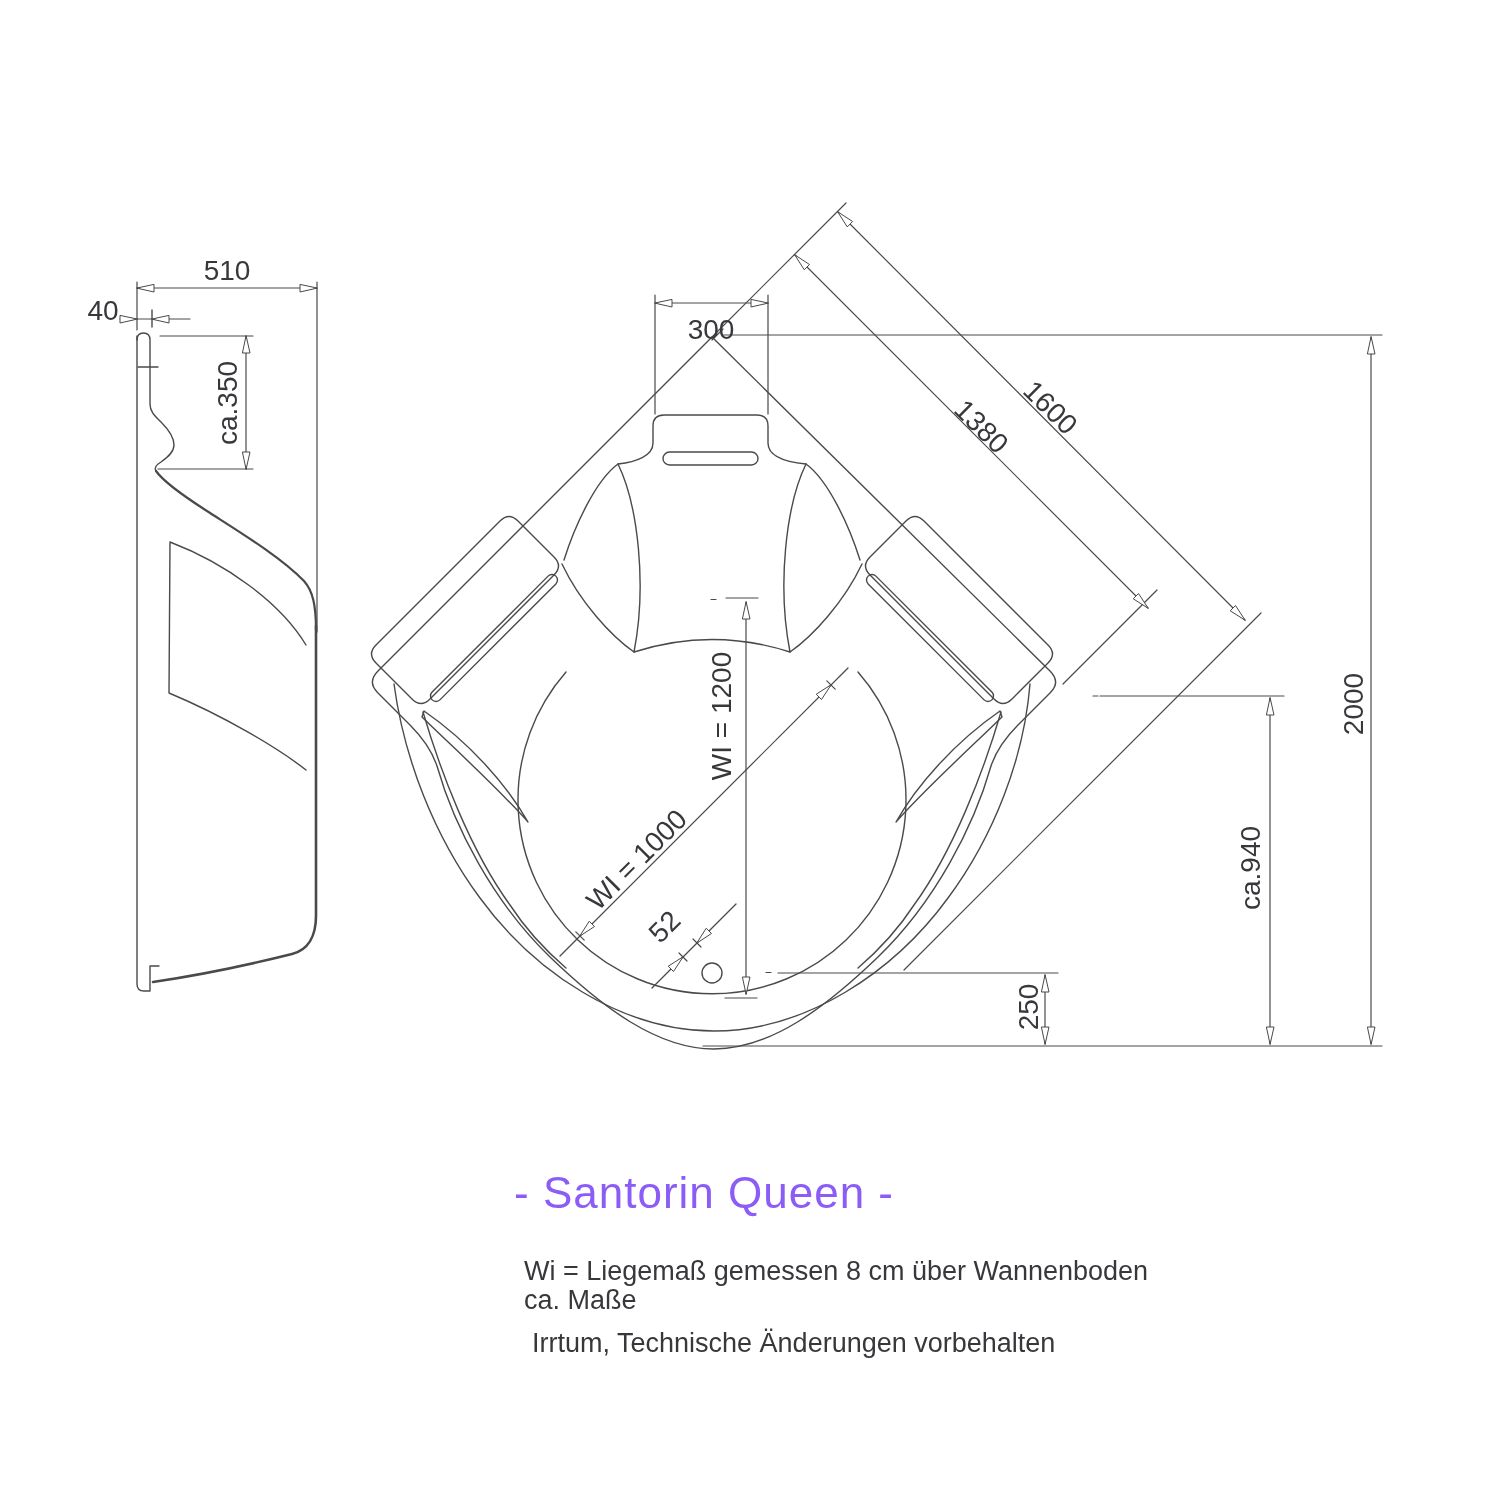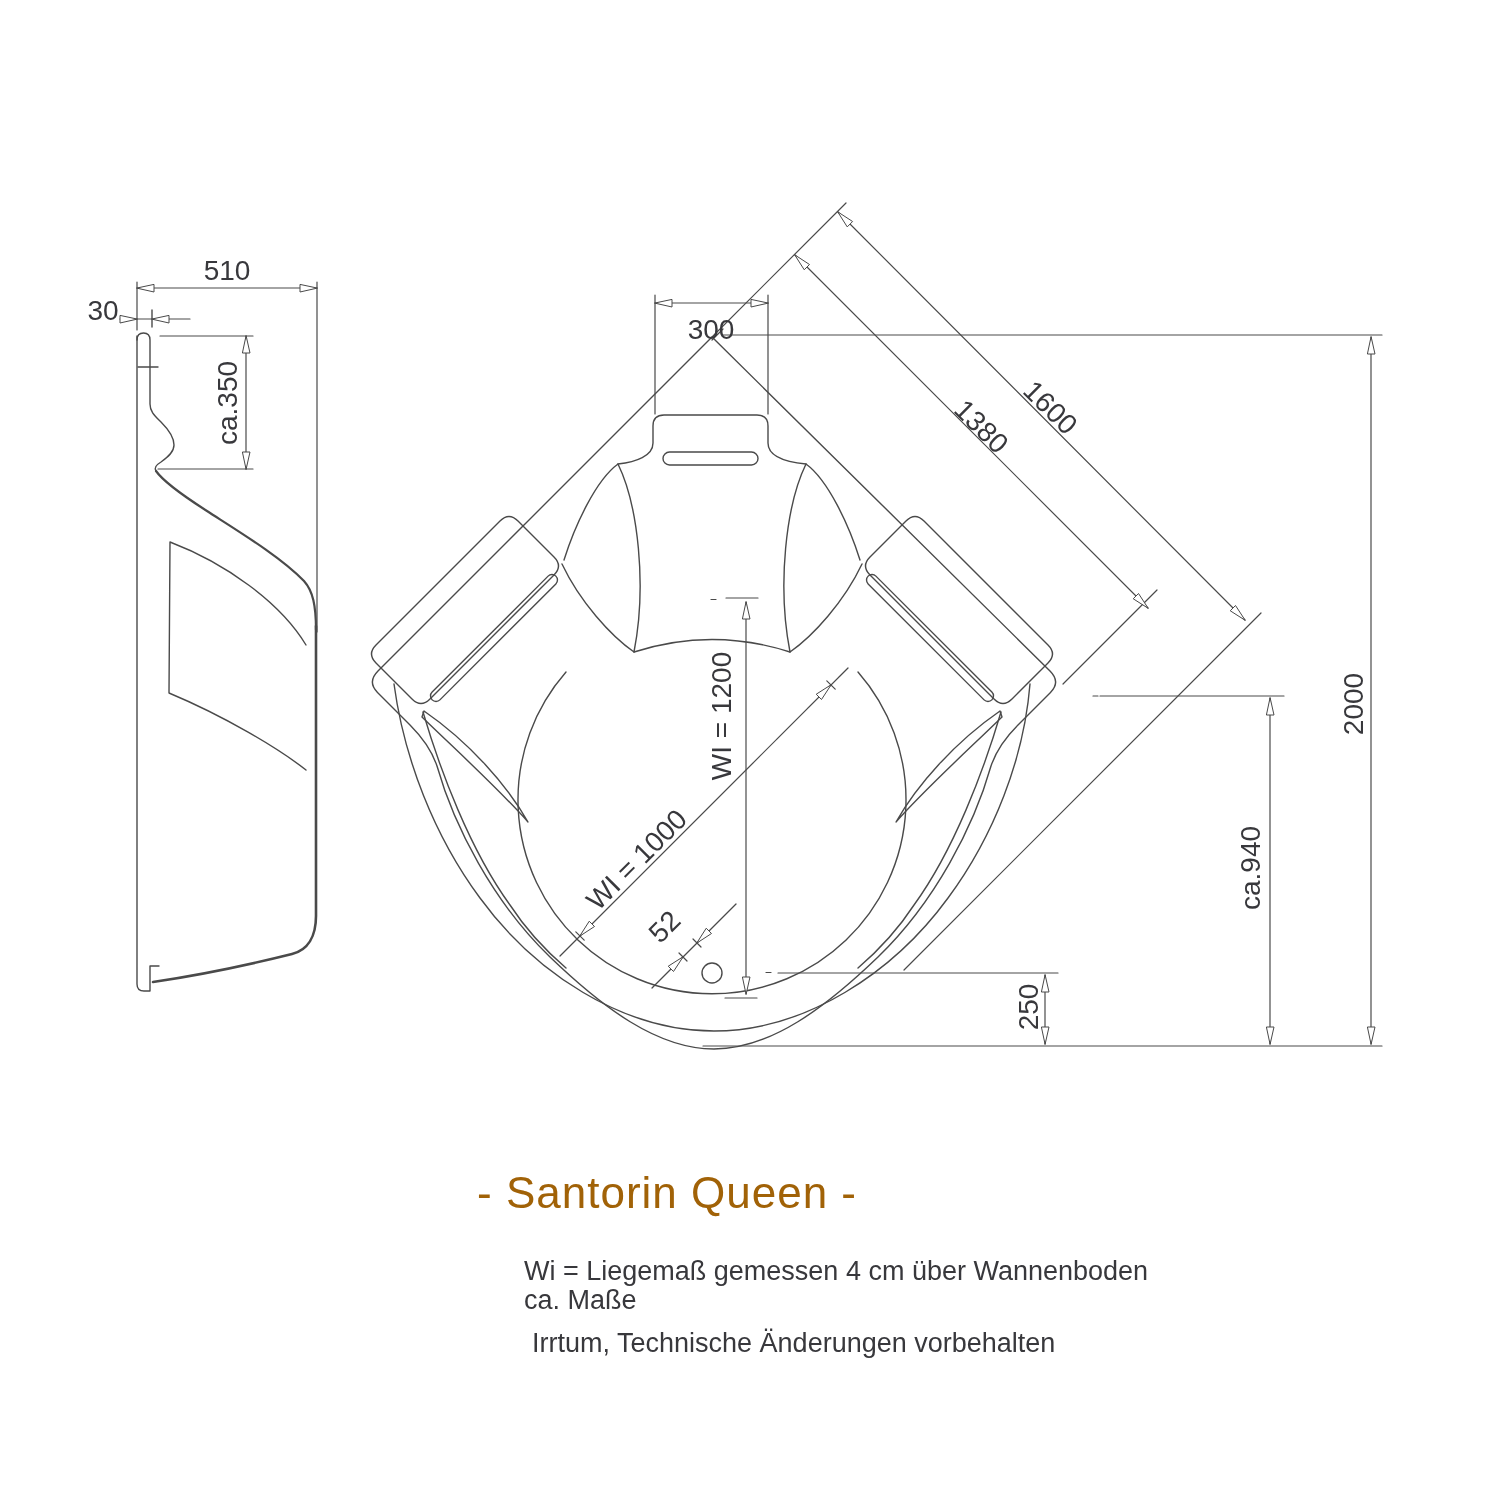--- a/index.html
+++ b/index.html
@@ -9,22 +9,22 @@
   }
   #drawing{position:absolute;left:0;top:0;}
   .dim{
     position:absolute;color:#38383c;font-size:28px;line-height:1;white-space:nowrap;
     transform:translate(-50%,-50%);
   }
   .rot90{transform:translate(-50%,-50%) rotate(-90deg);}
   .rot45p{transform:translate(-50%,-50%) rotate(45deg);}
   .rot45n{transform:translate(-50%,-50%) rotate(-45deg);}
   #title{
-    position:absolute;left:667px;top:1168px;transform:translateX(-50%);
-    font-size:44px;color:#a16207;letter-spacing:1px;white-space:nowrap;
+    position:absolute;left:704px;top:1168px;transform:translateX(-50%);
+    font-size:44px;color:#8b5cf6;letter-spacing:1px;white-space:nowrap;
   }
   .note{
     position:absolute;left:524px;color:#38383c;font-size:27px;line-height:1;white-space:nowrap;
   }
 </style>
 </head>
 <body>
 
 <div id="stage">
 
@@ -121,30 +121,30 @@
         <path d="M746,994 L742.4,977 L749.6,977 Z"></path>
         <path d="M580,936 L594.5,926.5 L589.5,921.5 Z"></path>
         <path d="M831,685 L821.5,699.5 L816.5,694.5 Z"></path>
         <path d="M683,957 L673.5,971.5 L668.5,966.5 Z"></path>
         <path d="M697,943 L711.5,933.5 L706.5,928.5 Z"></path>
       </g>
     </g>
   </svg>
 
   <div class="dim" style="left:227px;top:271px;">510</div>
-  <div class="dim" style="left:103px;top:311px;">30</div>
+  <div class="dim" style="left:103px;top:311px;">40</div>
   <div class="dim rot90" style="left:228px;top:403px;">ca.350</div>
   <div class="dim" style="left:711px;top:286px;margin-top:44px;">300</div>
   <div class="dim rot45p" style="left:1050px;top:408px;">1600</div>
   <div class="dim rot45p" style="left:981px;top:427px;">1380</div>
   <div class="dim rot90" style="left:1354px;top:704px;">2000</div>
   <div class="dim rot90" style="left:1251px;top:868px;">ca.940</div>
   <div class="dim rot90" style="left:1029px;top:1007px;">250</div>
   <div class="dim rot90" style="left:722px;top:716px;">WI = 1200</div>
   <div class="dim rot45n" style="left:637px;top:860px;">WI = 1000</div>
   <div class="dim rot45n" style="left:665px;top:927px;">52</div>
 
   <div id="title">- Santorin Queen -</div>
-  <div class="note" style="top:1258px;">Wi = Liegemaß gemessen 4 cm über Wannenboden</div>
+  <div class="note" style="top:1258px;">Wi = Liegemaß gemessen 8 cm über Wannenboden</div>
   <div class="note" style="top:1287px;">ca. Maße</div>
   <div class="note" style="top:1330px;margin-left:8px;">Irrtum, Technische Änderungen vorbehalten</div>
 
 </div>
 
 </body></html>

